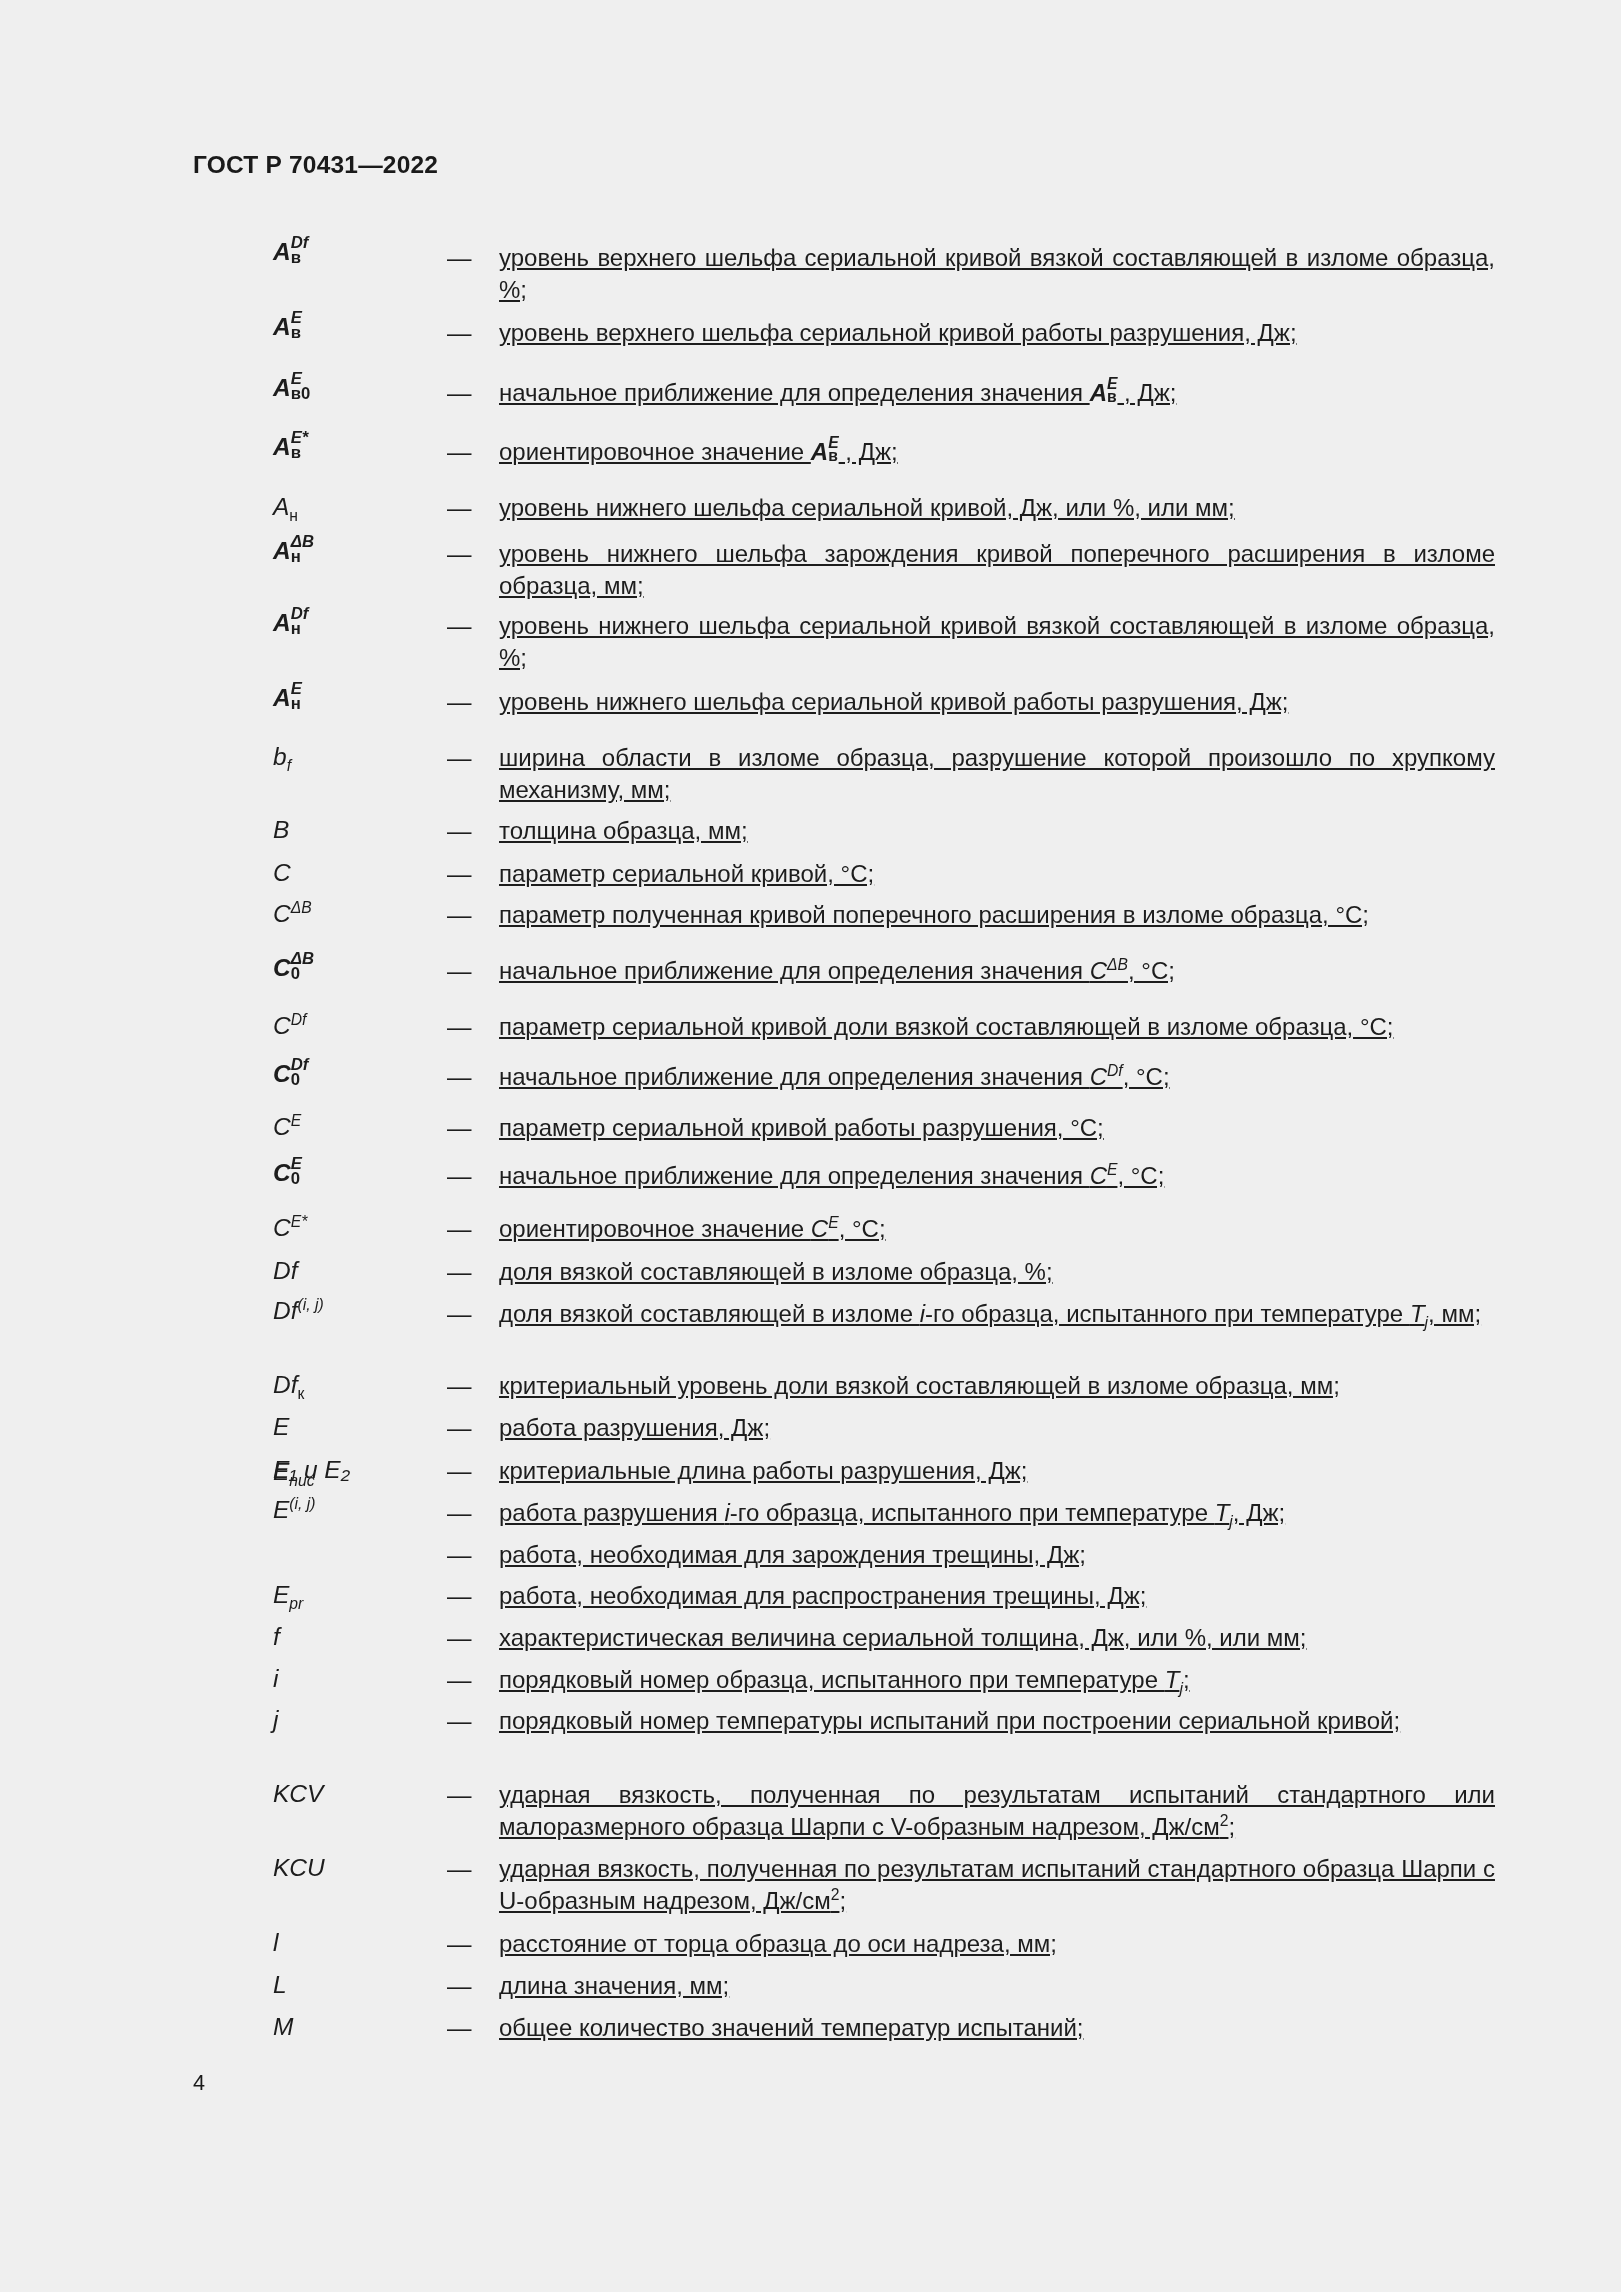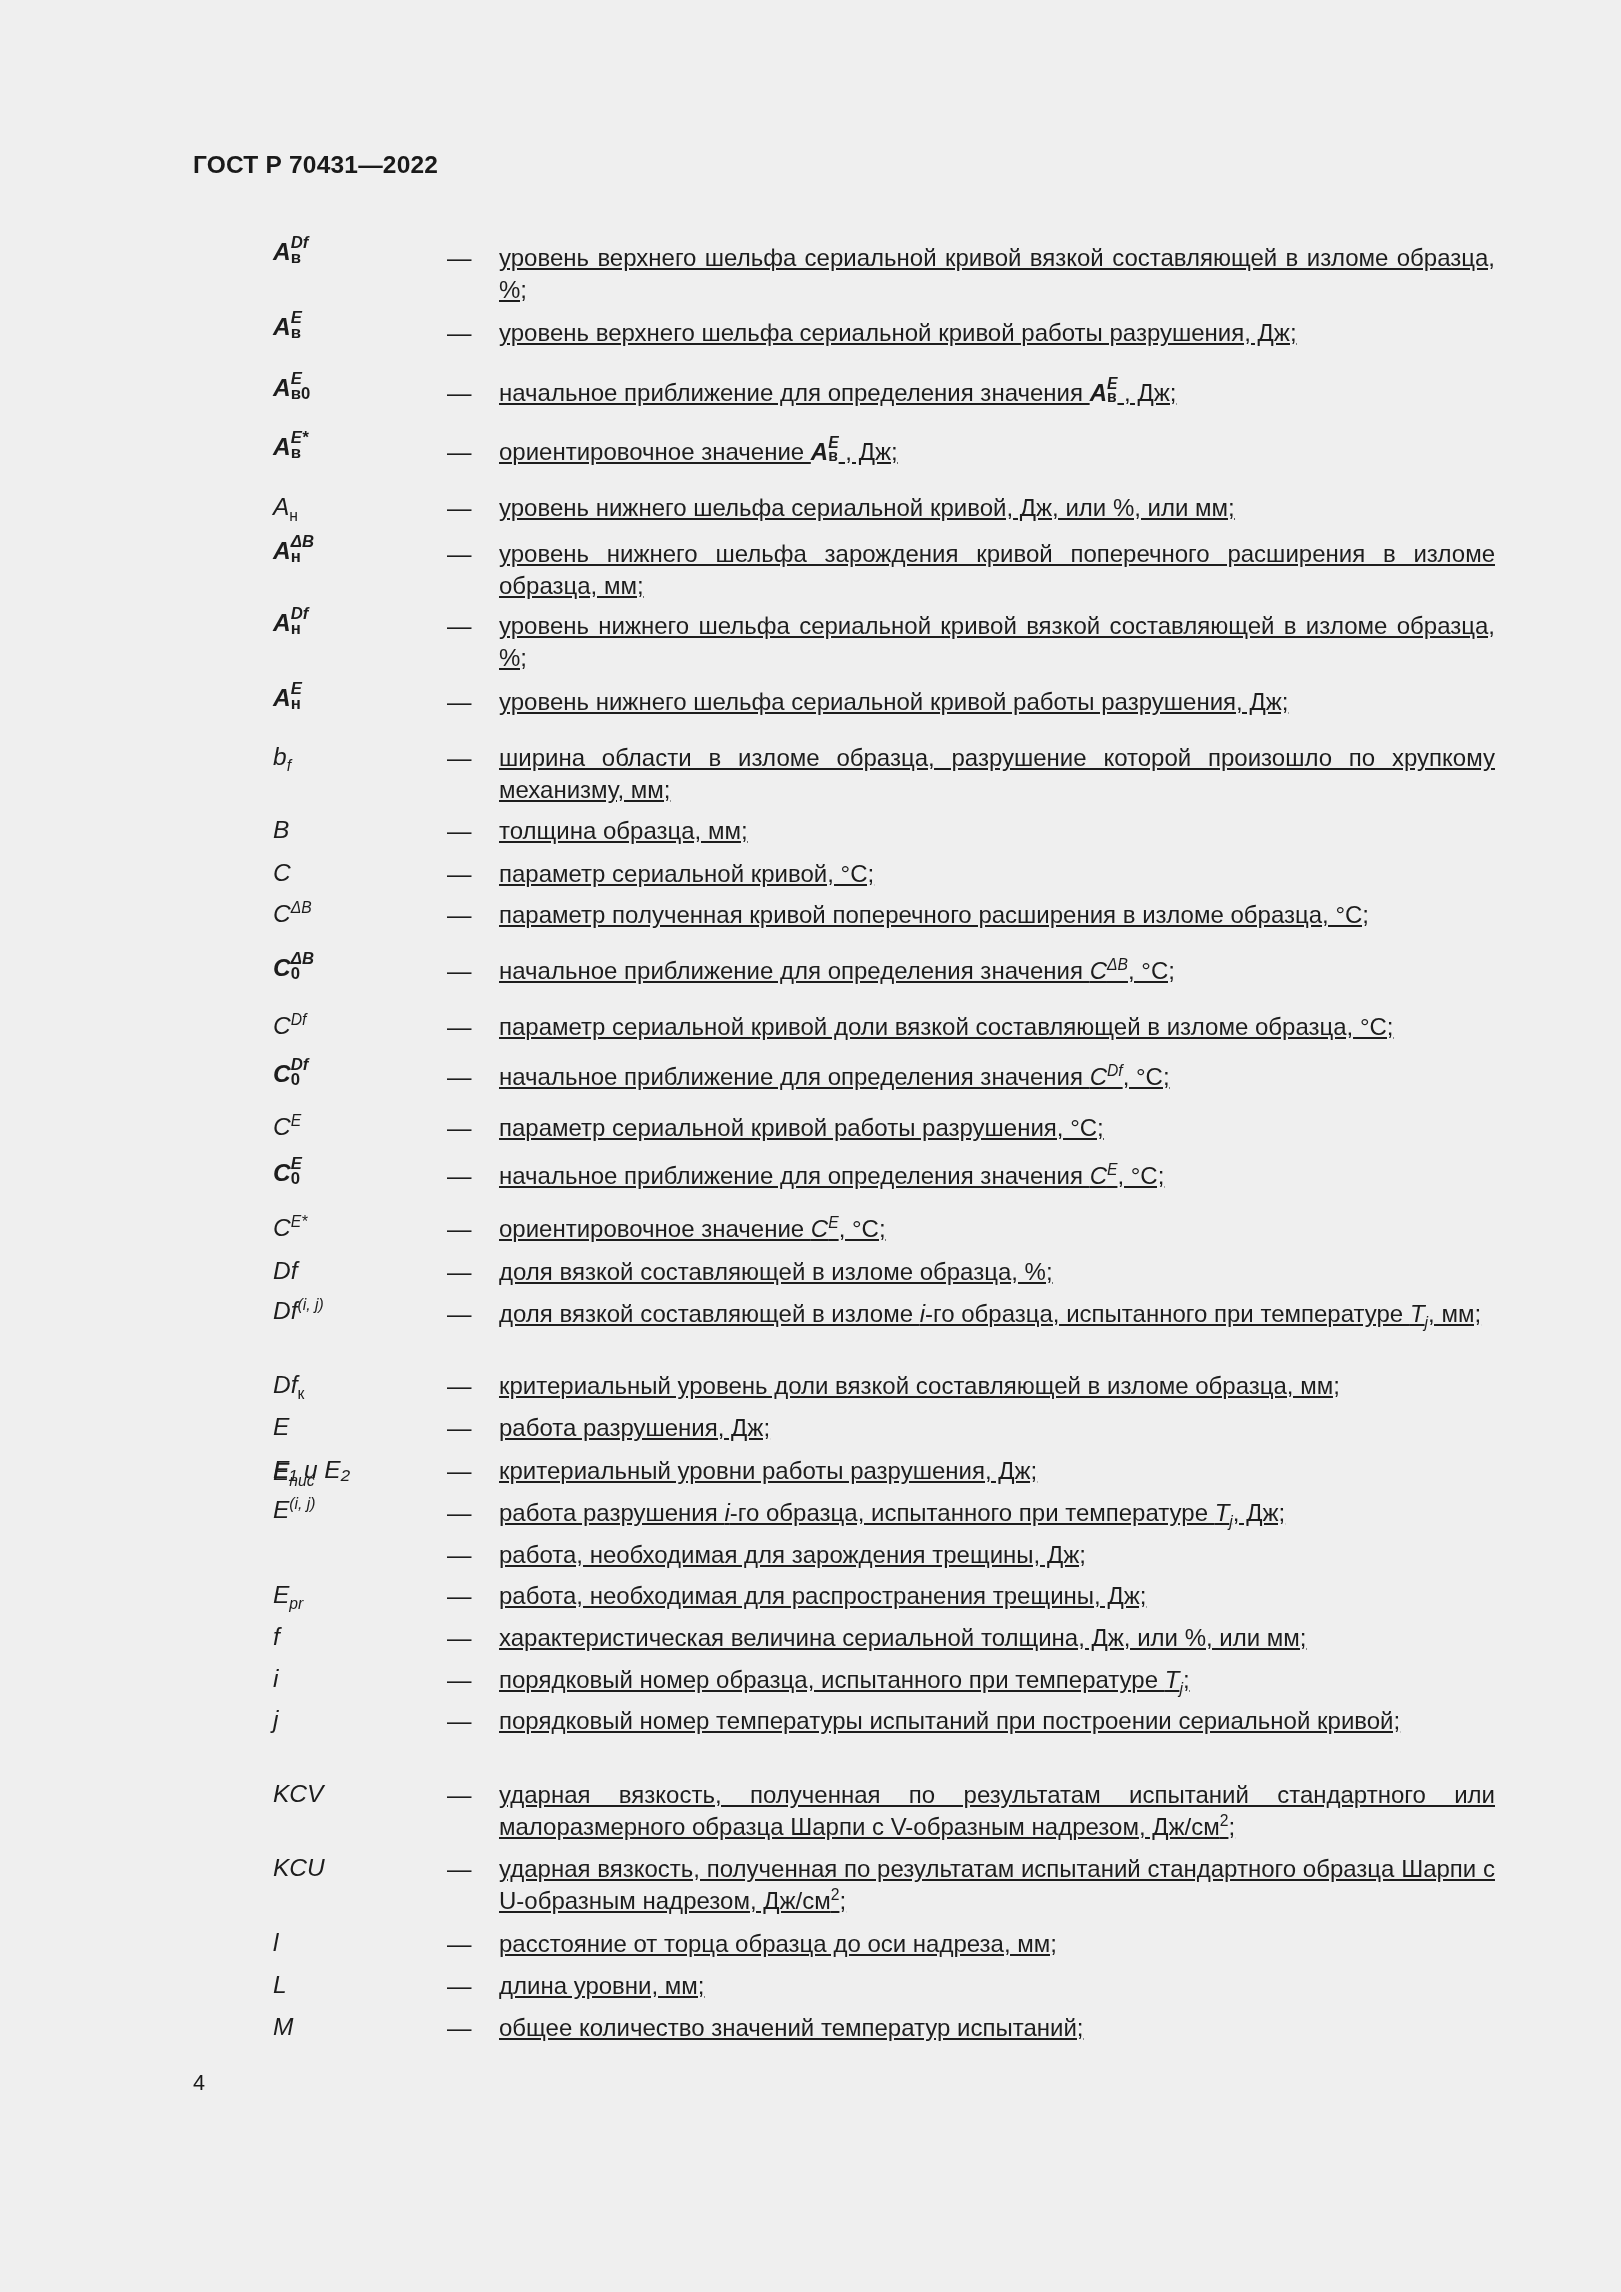--- a/index.html
+++ b/index.html
@@ -235,21 +235,21 @@
 
   <div class="row">
     <div class="sym" style="top:1412px">E</div>
     <div class="dash" style="top:1412px">—</div>
     <div class="desc" style="top:1412px">работа разрушения, Дж;</div>
   </div>
 
   <div class="row">
     <div class="sym" style="top:1455px">E₁ и E₂</div>
     <div class="dash" style="top:1455px">—</div>
-    <div class="desc" style="top:1455px">критериальный уровни работы разрушения, Дж;</div>
+    <div class="desc" style="top:1455px">критериальные длина работы разрушения, Дж;</div>
   </div>
 
   <div class="row">
     <div class="sym" style="top:1495px"><span>E</span><sup>(i, j)</sup></div>
     <div class="dash" style="top:1497px">—</div>
     <div class="desc" style="top:1497px"><span>работа разрушения </span><span class="it">i</span><span>-го образца, испытанного при температуре </span><span class="it">T</span><sub class="it">j</sub><span>, Дж;</span></div>
   </div>
 
   <div class="row">
     <div class="sym" style="top:1457px"><span>E</span><sub>nuc</sub></div>
@@ -295,21 +295,21 @@
 
   <div class="row">
     <div class="sym" style="top:1928px">l</div>
     <div class="dash" style="top:1928px">—</div>
     <div class="desc" style="top:1928px">расстояние от торца образца до оси надреза, мм;</div>
   </div>
 
   <div class="row">
     <div class="sym" style="top:1970px">L</div>
     <div class="dash" style="top:1970px">—</div>
-    <div class="desc" style="top:1970px">длина уровни, мм;</div>
+    <div class="desc" style="top:1970px">длина значения, мм;</div>
   </div>
 
   <div class="row">
     <div class="sym" style="top:2012px">M</div>
     <div class="dash" style="top:2012px">—</div>
     <div class="desc" style="top:2012px">общее количество значений температур испытаний;</div>
   </div>
 
 </div>
 

